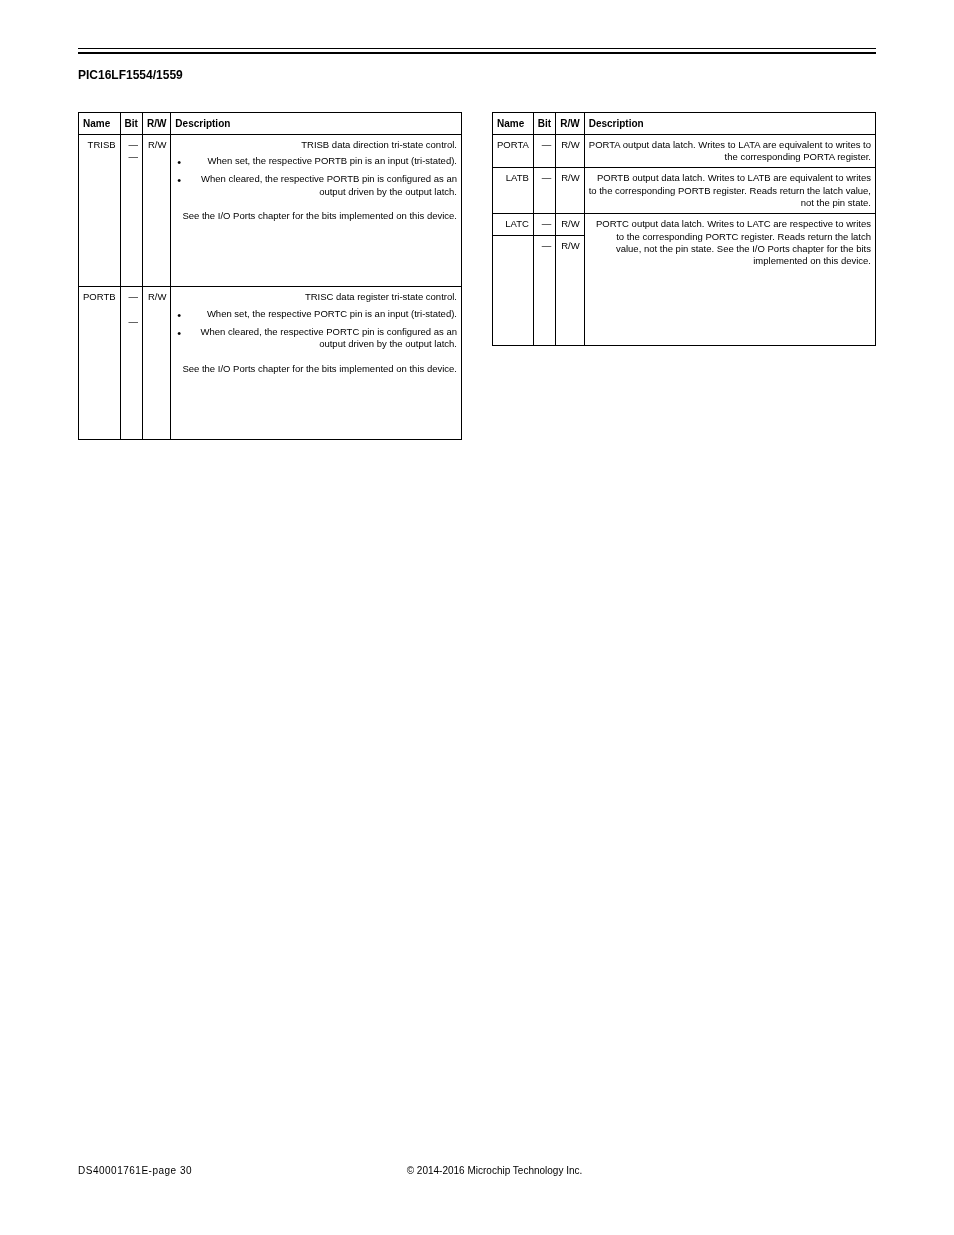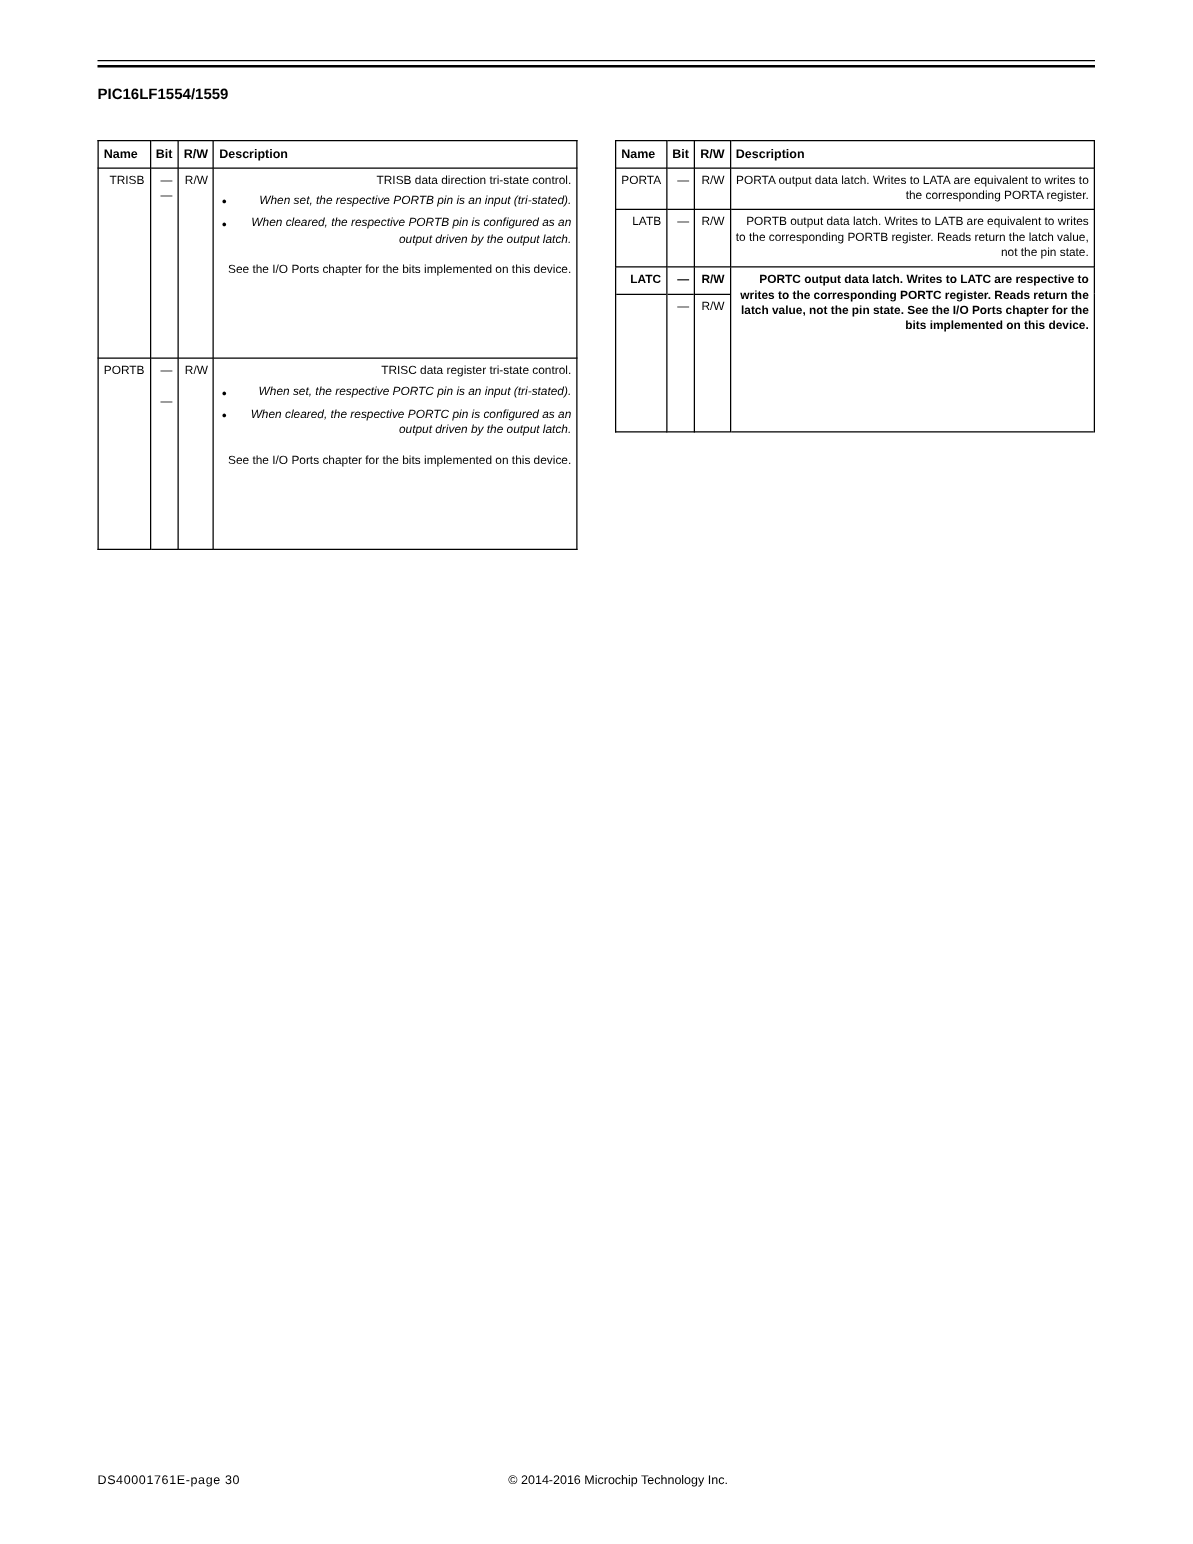--- a/index.html
+++ b/index.html
@@ -47,35 +47,35 @@
     padding: 4px 4px;
     vertical-align: top;
     text-align: right;
   }
   table.reg th {
     font-weight: 600;
     font-size: 10px;
     text-align: left;
   }
   td.bit, td.rw { text-align: center; }
-  ul.blist { list-style: none; padding-left: 0; margin-top: 4px; font-style: italic; }
+  ul.blist { list-style: none; padding-left: 0; margin-top: 4px; }
   ul.blist li { position: relative; padding-left: 14px; margin-bottom: 6px; }
   ul.blist li::before {
     content: "•"; position: absolute; left: 2px; top: 0;
     font-size: 11px;
   }
   
   .dashed-row td {
     border-top: 1px dashed #000;
   }
-  .nobot td { border-bottom: none !important; font-weight: bold; }
+  .nobot td { border-bottom: none !important; }
   .desc-shared { border-bottom: 1px solid #000 !important; }
   .footer {
     position: absolute;
-    bottom: 44px;
+    bottom: 58px;
     left: 78px; right: 78px;
     display: flex;
     justify-content: space-between;
     font-size: 10px;
   }
   .footer .mid { position: absolute; left: 0; right: 0; text-align: center; margin-left: 35px; }
   .ds { letter-spacing: 0.5px; }
 </style>
 </head>
 <body>

